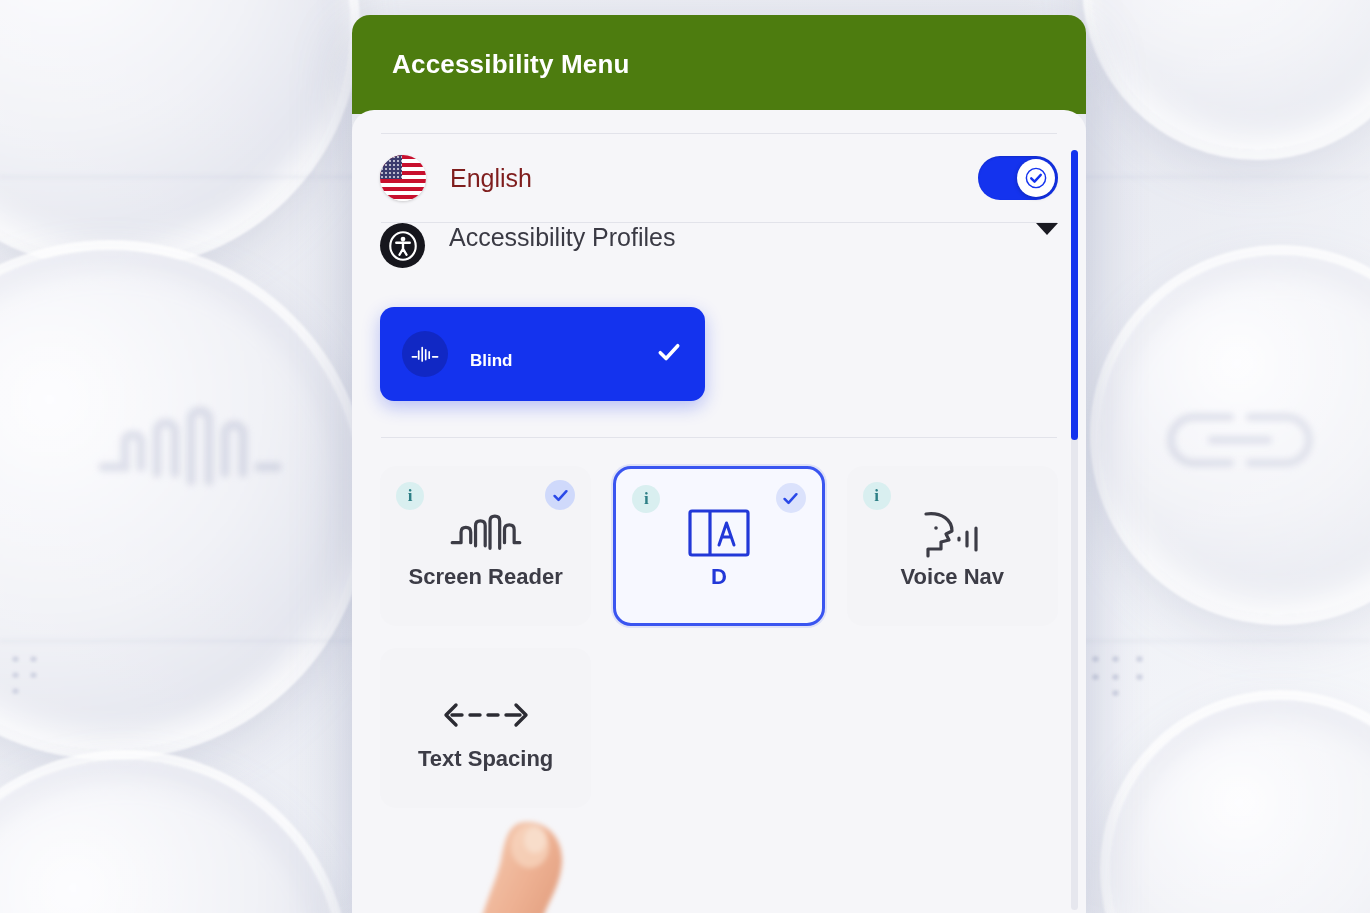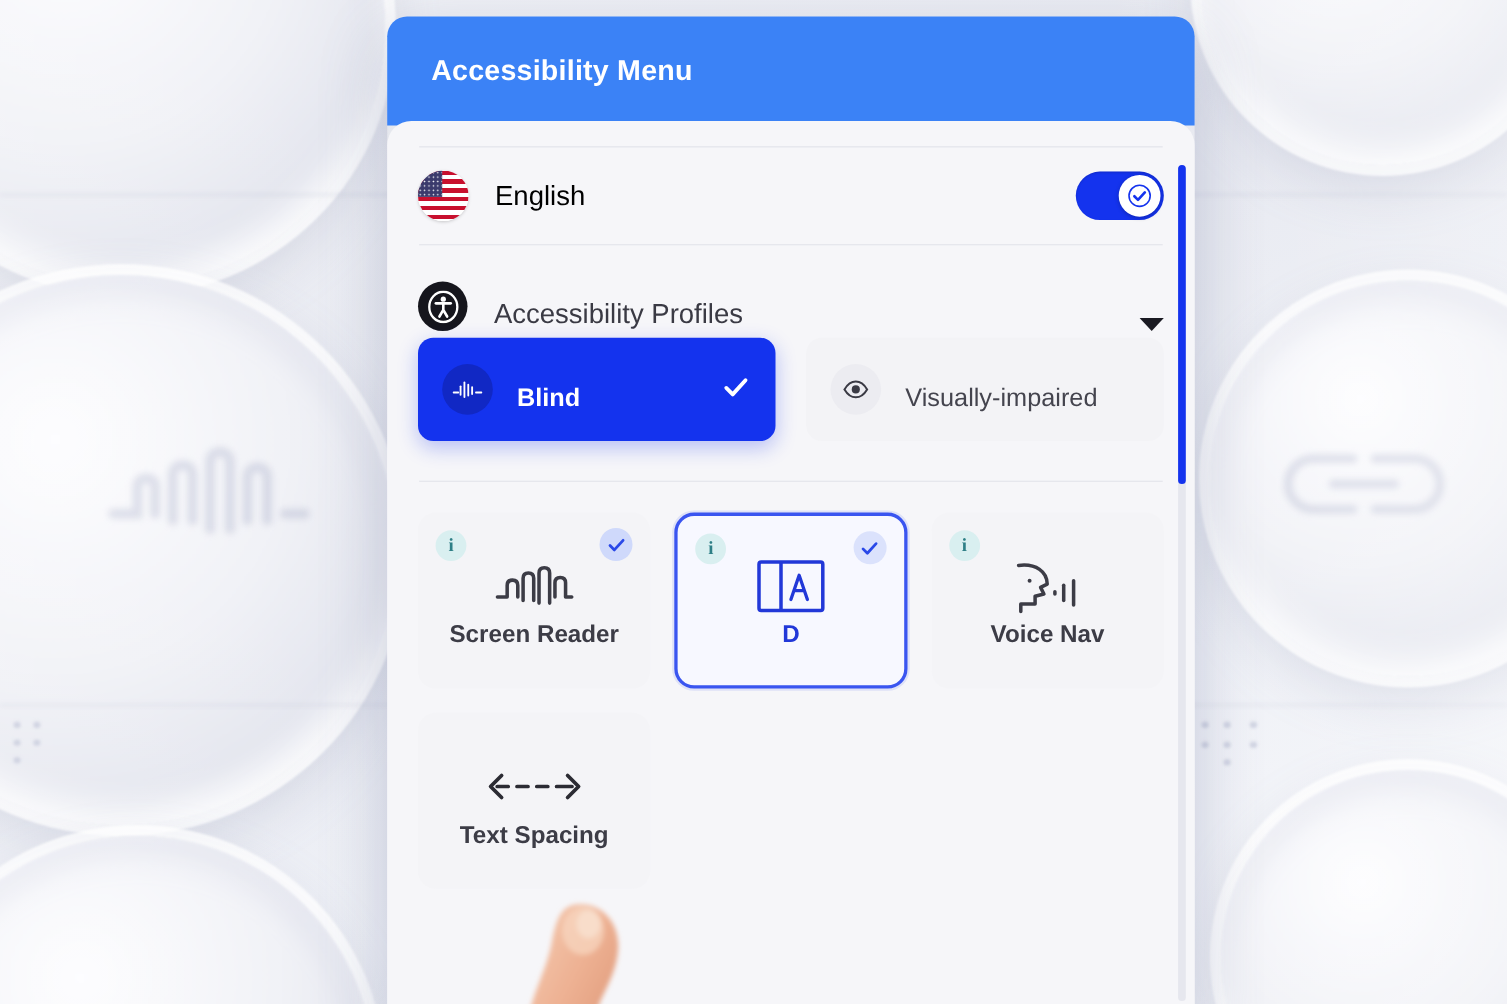--- a/index.html
+++ b/index.html
@@ -62,33 +62,33 @@
     width:46px; height:46px; border-radius:50%; overflow:hidden; position:relative;
     flex:0 0 auto; box-shadow:0 1px 3px rgba(0,0,0,.18);
     background:#fff;
   }
   .flag .stripes { position:absolute; inset:0;
     background: repeating-linear-gradient(to bottom, #c8102e 0 4px, #ffffff 4px 8px); }
   .flag .canton { position:absolute; left:0; top:0; width:22px; height:24px;
     background:#3b3b6d;
     background-image: radial-gradient(circle, #fff 0.6px, transparent 0.9px);
     background-size:4px 4px; }
-  .lang-name { font-size:25px; color:#000000; margin-left:24px; }
+  .lang-name { font-size:25px; color:#7f1d1d; margin-left:24px; }
   .toggle {
     margin-left:auto; width:80px; height:44px; border-radius:22px; background:#1433ee;
     position:relative; box-shadow: inset 0 1px 2px rgba(0,0,0,.15);
   }
   .toggle .knob {
     position:absolute; right:3px; top:3px; width:38px; height:38px; border-radius:50%;
     background:#fff; display:flex; align-items:center; justify-content:center;
     box-shadow:0 1px 4px rgba(0,0,0,.25);
   }
 
   
-  .profiles-row { display:flex; align-items:flex-end; height:78px; }
+  .profiles-row { display:flex; align-items:flex-start; height:78px; }
   .a11y-badge {
     width:45px; height:45px; border-radius:50%; background:#16161d;
     display:flex; align-items:center; justify-content:center; flex:0 0 auto;
   }
   .profiles-label { font-size:25px; color:#3a3a44; margin-left:24px; }
   .chev { margin-left:auto; width:0; height:0;
       border-left:11px solid transparent; border-right:11px solid transparent;
       border-top:12px solid #1a1a22; }
 
   
@@ -96,21 +96,21 @@
   .profile {
     height:94px; border-radius:14px; display:flex; align-items:center; padding:0 22px;
     background:#f3f3f6; position:relative;
   }
   .profile.active { background:#1433ee; box-shadow:0 6px 18px rgba(20,51,238,.28); }
   .profile .pic {
     width:46px; height:46px; border-radius:50%; background:#ececf1;
     display:flex; align-items:center; justify-content:center; flex:0 0 auto;
   }
   .profile.active .pic { background:#1128c4; }
-  .profile .plabel { font-size:23px; color:#44444e; margin-left:22px;margin-top:14px; }
+  .profile .plabel { font-size:17px; color:#44444e; margin-left:22px;margin-top:14px; }
   .profile.active .plabel { color:#fff; font-weight:bold; }
   .profile .ptick { margin-left:auto; }
 
   
   .feature-grid { display:grid; grid-template-columns:repeat(3,1fr); gap:22px; padding-top:6px; }
   .tile {
     height:160px; border-radius:16px; background:#f4f4f7; position:relative;
     display:flex; flex-direction:column; align-items:center; justify-content:center;
   }
   .tile.focused {
@@ -189,21 +189,21 @@
     <i style="left:0;top:18px"></i>
       <i style="left:20px;top:18px"></i>
       <i style="left:44px;top:18px"></i>
     <i style="left:20px;top:34px"></i>
   </div>
   <div class="veil"></div>
 </div>
 
 <div id="panel">
 
-  <div id="panel-header" style="background: #3b82f6;">
+  <div id="panel-header" style="background: #4d7c0f;">
     <div id="panel-title">Accessibility Menu</div>
   </div>
 
   <div id="panel-body" style="background: rgb(246, 246, 249);">
 
     <div class="divider" style="margin-top:23px;"></div>
 
     <div class="lang-row">
       <div class="flag">
         <div class="stripes"></div>
@@ -249,29 +249,20 @@
           </svg>
         </div>
         <div class="plabel">Blind</div>
         <div class="ptick">
           <svg width="28" height="28" viewBox="0 0 24 24" fill="none" stroke="#fff" stroke-width="3" stroke-linecap="round" stroke-linejoin="round">
             <path d="M4.5 12.6 L9.5 17.6 L19.5 6.6"></path>
           </svg>
         </div>
       </div>
 
-      <div class="profile">
-        <div class="pic">
-          <svg width="26" height="26" viewBox="0 0 24 24" fill="none" stroke="#3a3a44" stroke-width="1.7">
-            <path d="M2.5 12 C5.5 7 8.6 5.4 12 5.4 C15.4 5.4 18.5 7 21.5 12 C18.5 17 15.4 18.6 12 18.6 C8.6 18.6 5.5 17 2.5 12 Z"></path>
-            <circle cx="12" cy="12" r="3.4" fill="#3a3a44" stroke="none"></circle>
-          </svg>
-        </div>
-        <div class="plabel">Visually-impaired</div>
-      </div>
 
 
 
     </div>
 
     <div class="divider" style="margin-top:36px;"></div>
 
     <div class="feature-grid" style="padding-top:28px;">
 
       <div class="tile">

